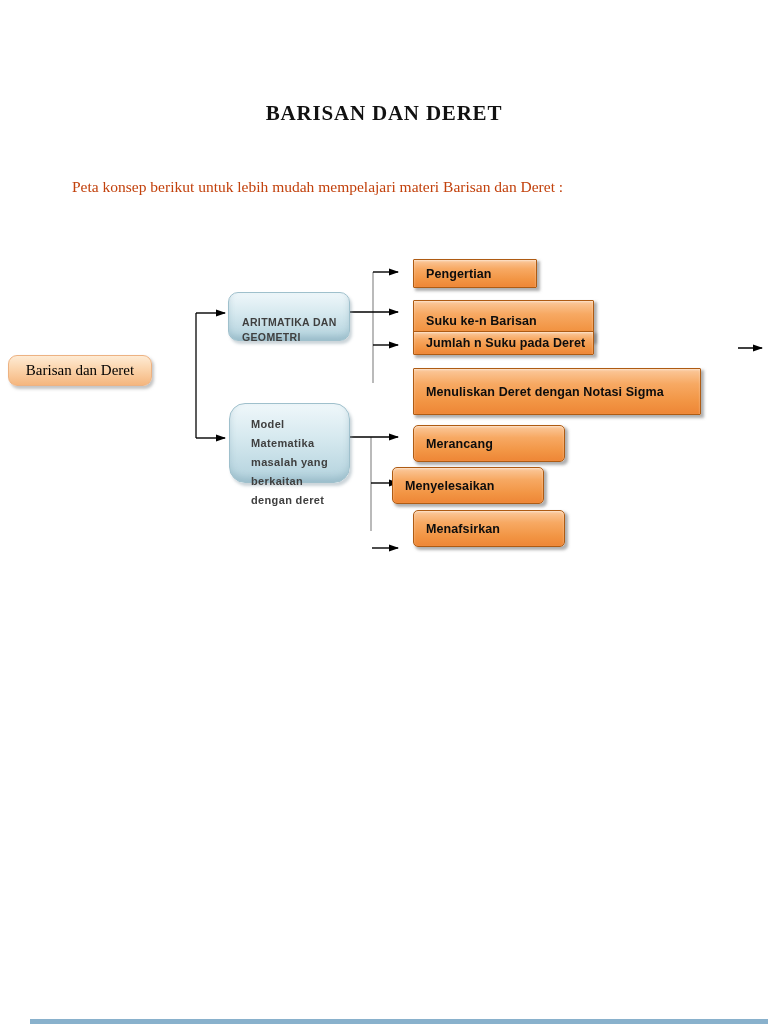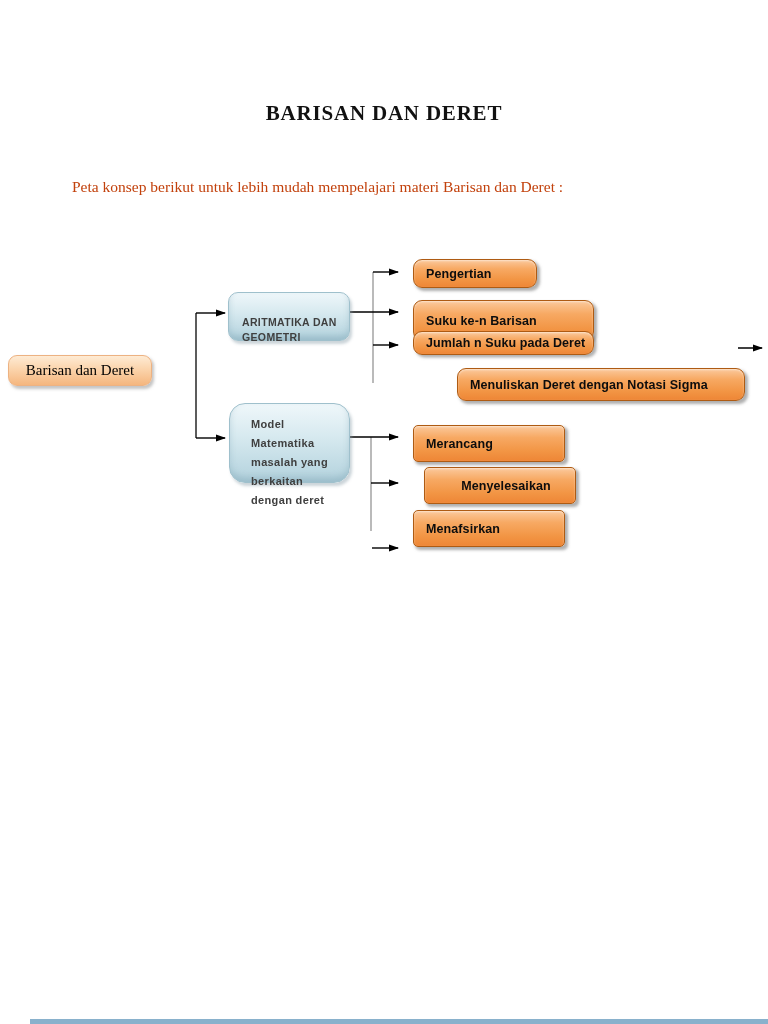--- a/index.html
+++ b/index.html
@@ -35,33 +35,33 @@
     color:#3F3F3F; font-family:"Liberation Sans", sans-serif; font-weight:bold;
     white-space:pre-line; letter-spacing:0.35px;
   }
   .bluebox.g1 { left:228px; top:292px; width:122px; height:49px; border-radius:10px;
                 font-size:10.5px; line-height:15px; padding:22px 6px 0 13px; }
   .bluebox.g2 { left:229px; top:403px; width:121px; height:80px; border-radius:16px;
                 font-size:11px; line-height:19px; padding:11px 6px 0 21px; }
   .obox {
     position:absolute;
     background:linear-gradient(to bottom,#FBC99C 0%,#F7A963 33%,#F29544 72%,#EE8636 100%);
-    border:1.6px solid #AE5B13; border-radius:9px;
+    border:1.6px solid #AE5B13; border-radius:1px;
     box-shadow:2.5px 2.5px 3px rgba(110,110,110,0.55), inset 0 1px 2px rgba(255,255,255,0.5);
     display:flex; align-items:center; padding-left:12px;
     font-family:"Liberation Sans", sans-serif; font-weight:bold;
     font-size:12.5px; color:#0d0d0d; letter-spacing:0.1px;
   }
   .obox.a1 { left:413px; top:259px; width:124px; height:29px; }
   .obox.a2 { left:413px; top:300px; width:181px; height:41px; }
   .obox.a3 { left:413px; top:331px; width:181px; height:24px; }
-  .obox.a4 { left:413px; top:368px; width:288px; height:33px;margin-left:44px; }
+  .obox.a4 { left:413px; top:368px; width:288px; height:47px; }
   .obox.b  { width:152px; height:37px; border-radius:5px; }
   .obox.b1 { left:413px; top:425px; }
-  .obox.b2 { left:424px; top:467px;justify-content:center; }
+  .obox.b2 { left:392px; top:467px; }
   .obox.b3 { left:413px; top:510px; }
   .bottom-strip {
     position:absolute; left:30px; right:0; bottom:0; height:5px;
     background:#74A3C3; opacity:0.85;
   }
 </style>
 </head>
 <body>
 
 <div class="page">

